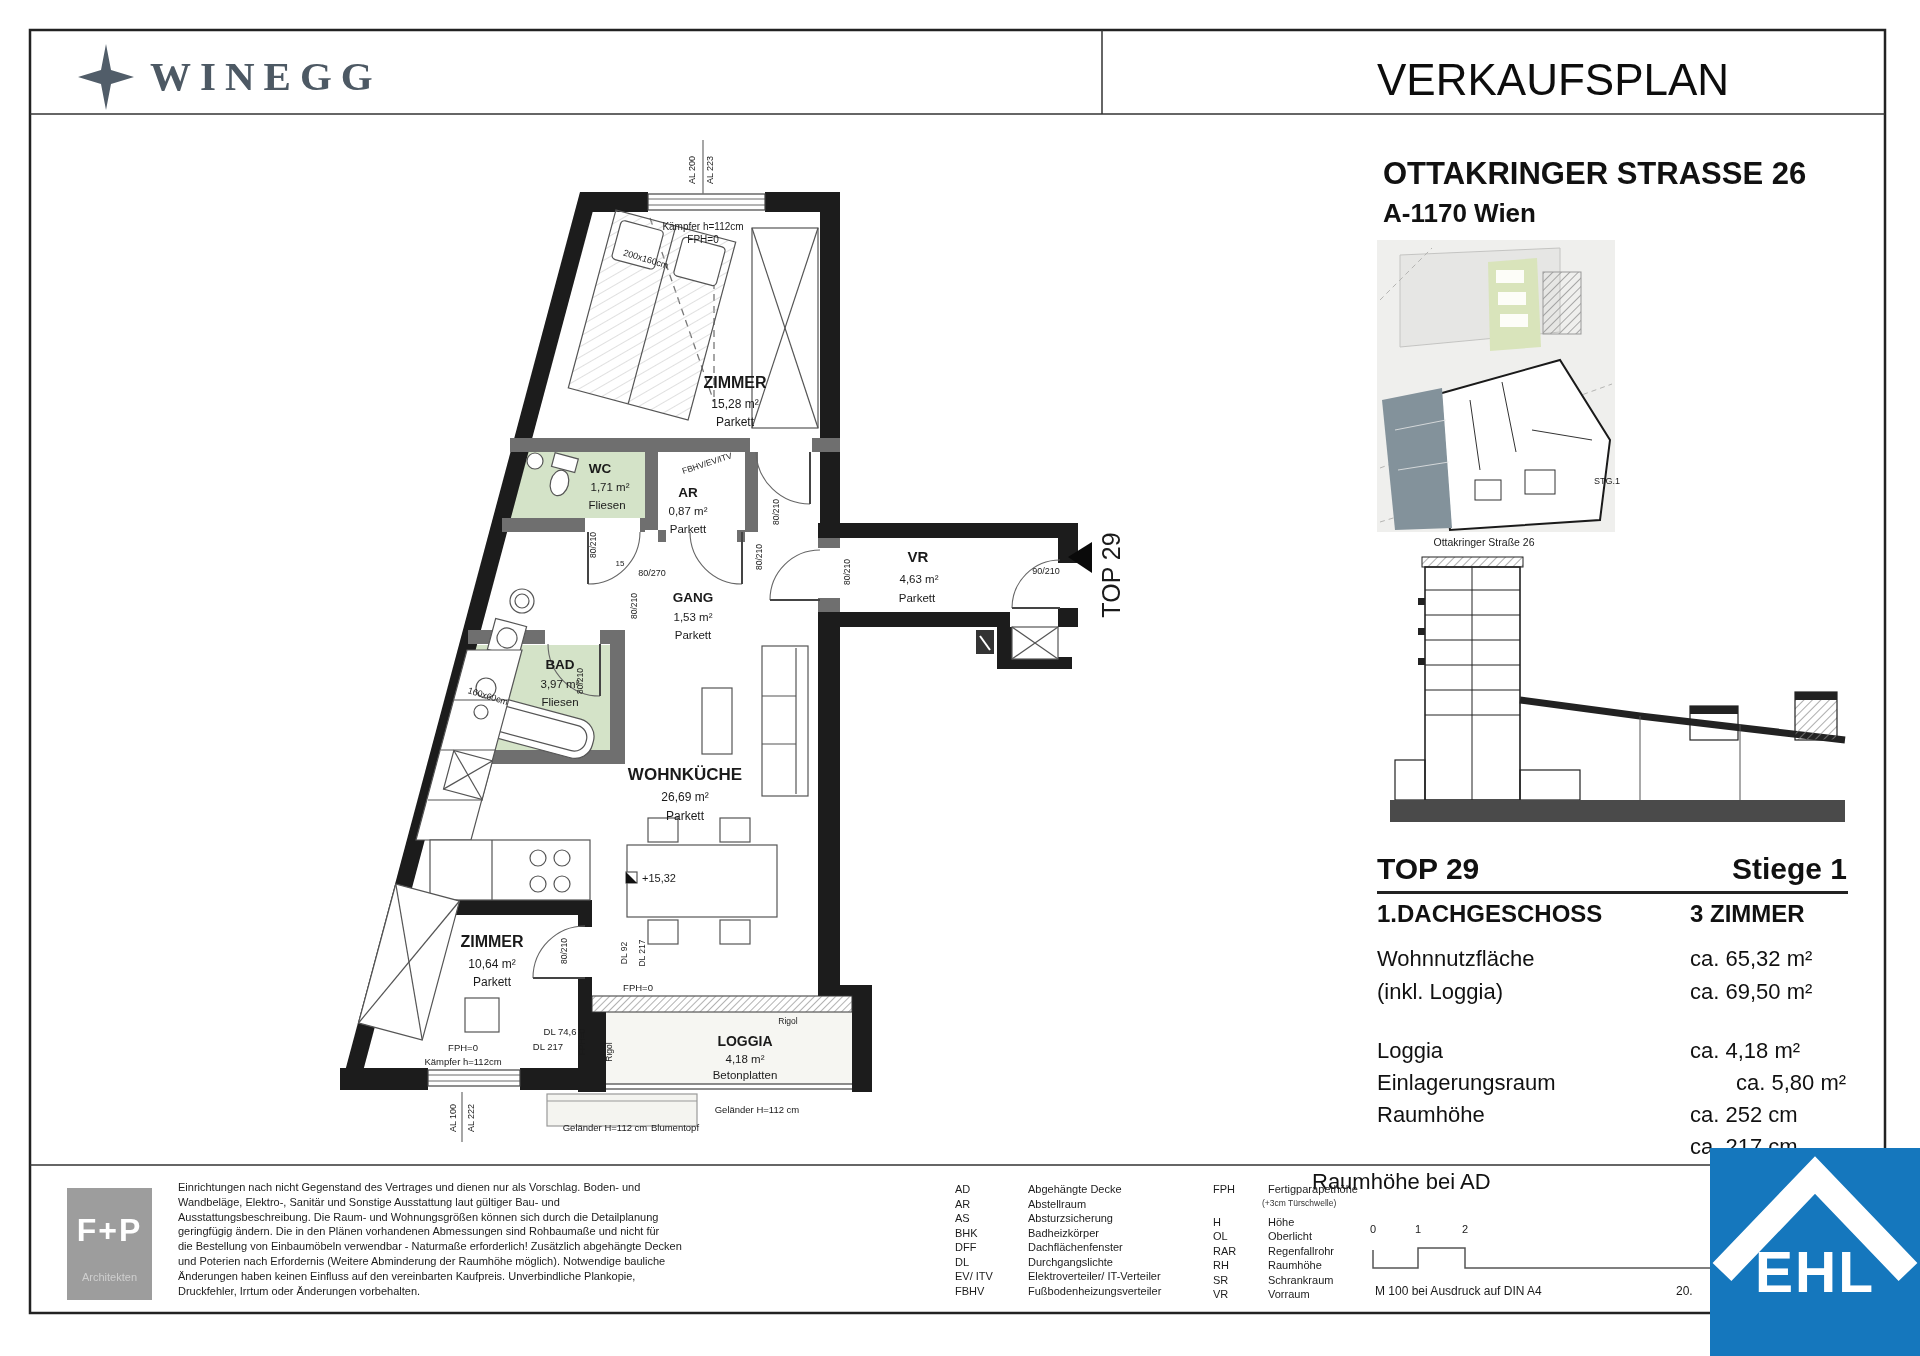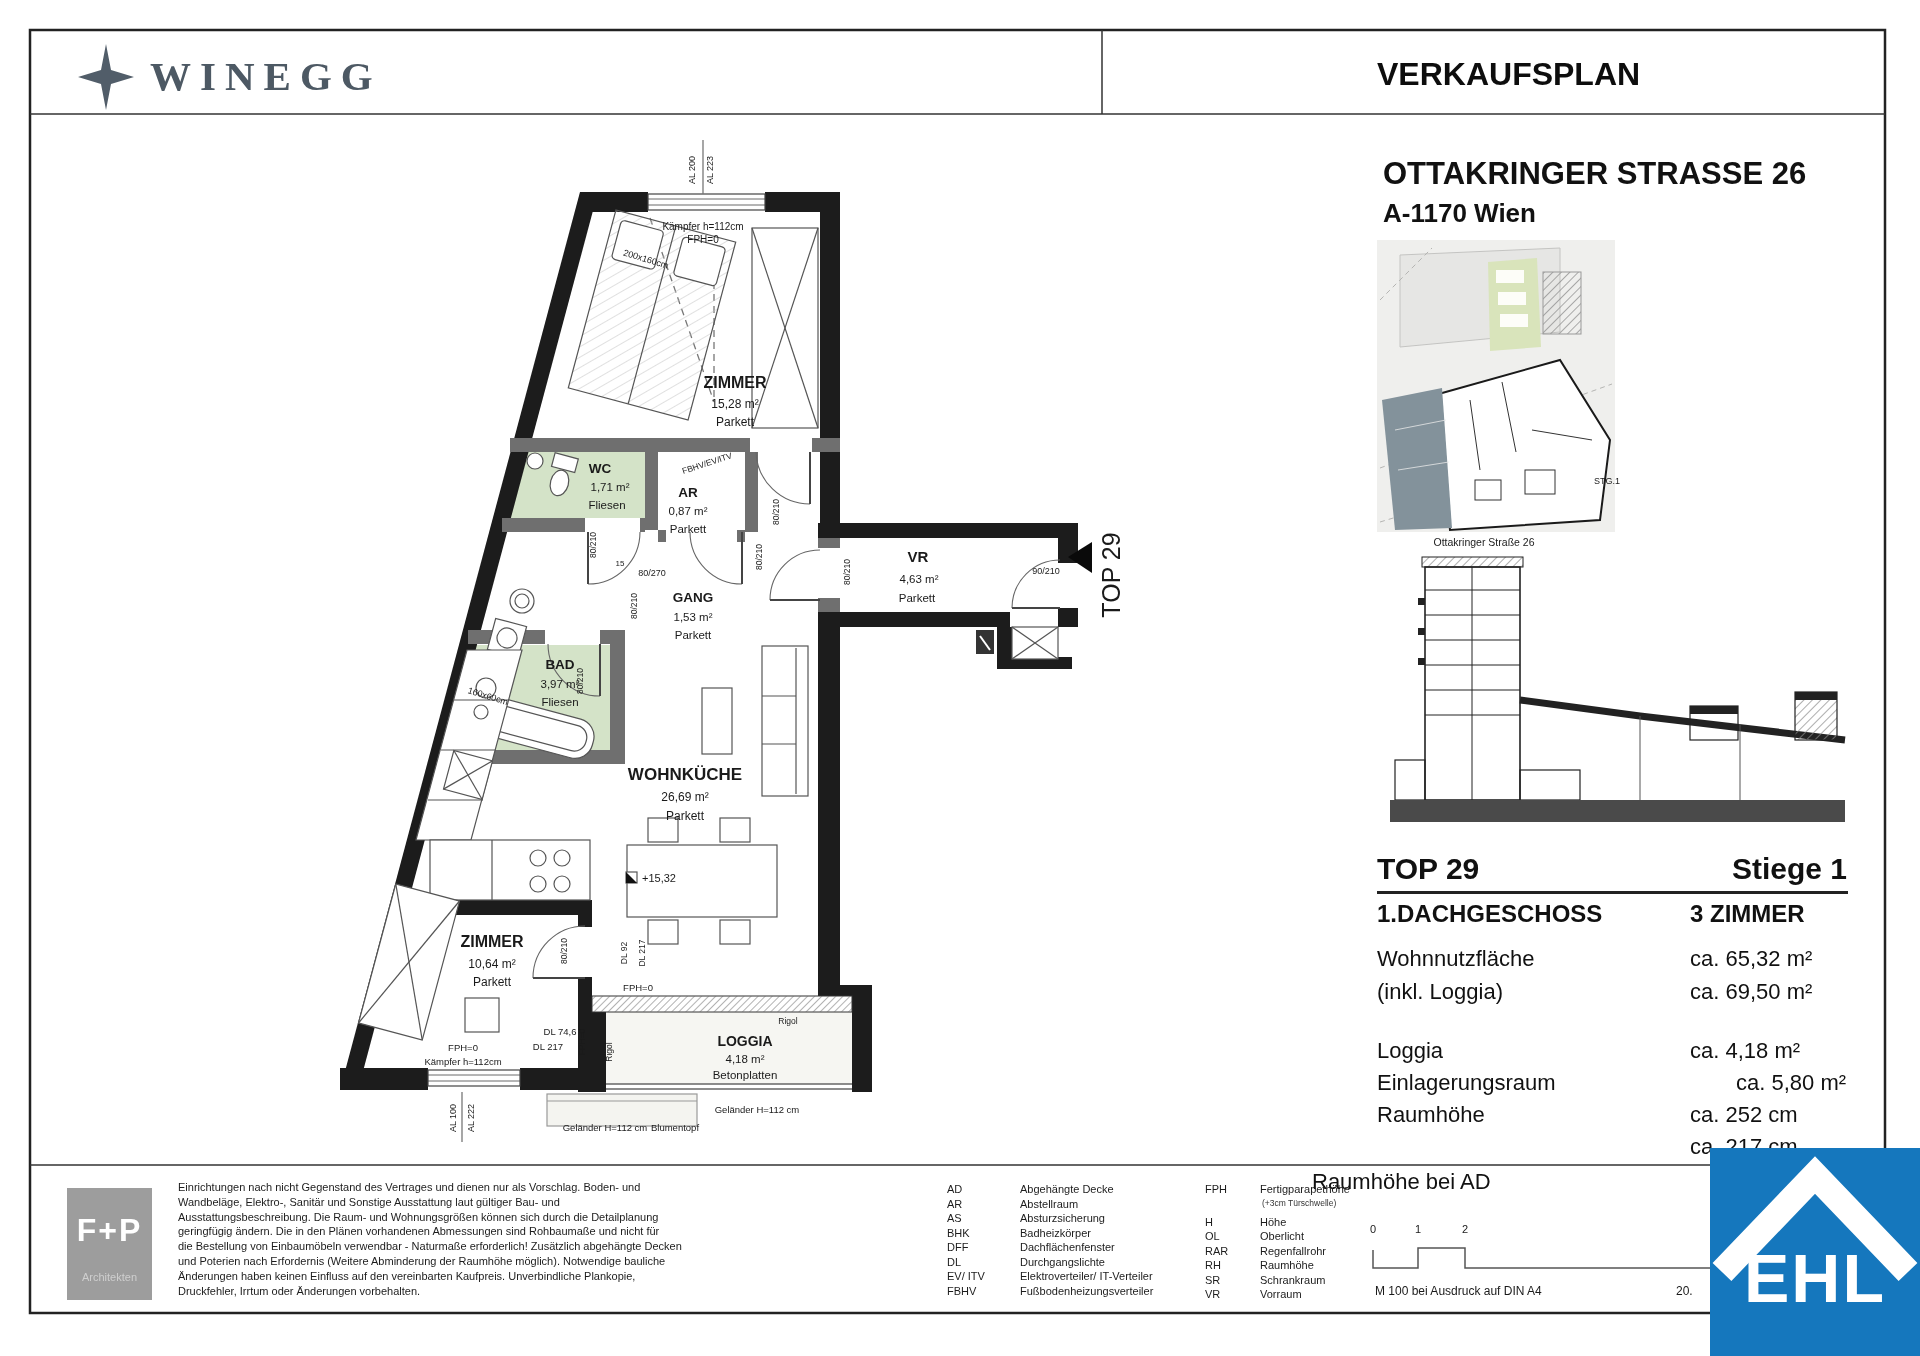--- a/index.html
+++ b/index.html
@@ -2,39 +2,39 @@
 <html><head>
 <meta charset="utf-8">
 <style>
   html,body{margin:0;padding:0;background:#fff;}
   #page{position:relative;width:1920px;height:1356px;background:#fff;overflow:hidden;
         font-family:"Liberation Sans",sans-serif;color:#111;}
   .abs{position:absolute;line-height:1;white-space:nowrap;}
   #plan-svg{position:absolute;left:0;top:0;}
   .brand{font-family:"Liberation Serif",serif;font-weight:bold;font-size:41px;
          letter-spacing:9px;color:#4d5964;}
-  .doc-title{font-size:32px;font-weight:bold;color:#0d0d0d;}
+  .doc-title{font-size:44px;font-weight:normal;color:#0d0d0d;}
   .addr1{font-size:31px;font-weight:bold;}
   .addr2{font-size:26px;font-weight:bold;}
   .u-big{font-size:30px;font-weight:bold;}
   .u-mid{font-size:24px;font-weight:bold;}
   .u-row{font-size:22px;}
   .rule{background:#222;}
   .disc{font-size:11px;line-height:14.8px;color:#1c1c1c;}
   .abbr{font-size:11px;line-height:14.5px;color:#1c1c1c;}
-  .abbr .k{display:inline-block;}
+  .abbr .k{display:inline-block;margin-left:8px;}
   .c1 .k{width:73px;}
   .c2 .k{width:55px;}
   .abbr .note{font-size:8.5px;color:#333;padding-left:57px;line-height:12px;}
   #fp-logo{background:#9d9d9d;text-align:center;}
   #fp-logo .l1{margin-top:26px;font-size:32px;font-weight:bold;color:#fff;letter-spacing:2px;}
   #fp-logo .l2{margin-top:26px;font-size:11px;color:#cfcfcf;}
   #ehl-logo{background:#1577BD;}
   #ehl-logo .ehl-text{position:absolute;left:0;top:96px;width:210px;text-align:center;
-      font-size:68px;font-weight:bold;letter-spacing:2px;color:#fff;}
+      font-size:57px;font-weight:bold;letter-spacing:2px;color:#fff;}
   svg text{font-family:"Liberation Sans",sans-serif;fill:#1a1a1a;}
   .rn{font-weight:bold;}
 </style>
 </head>
 <body>
 
 <div id="page">
 
   <svg id="plan-svg" width="1920" height="1356" viewBox="0 0 1920 1356">
     <defs>

